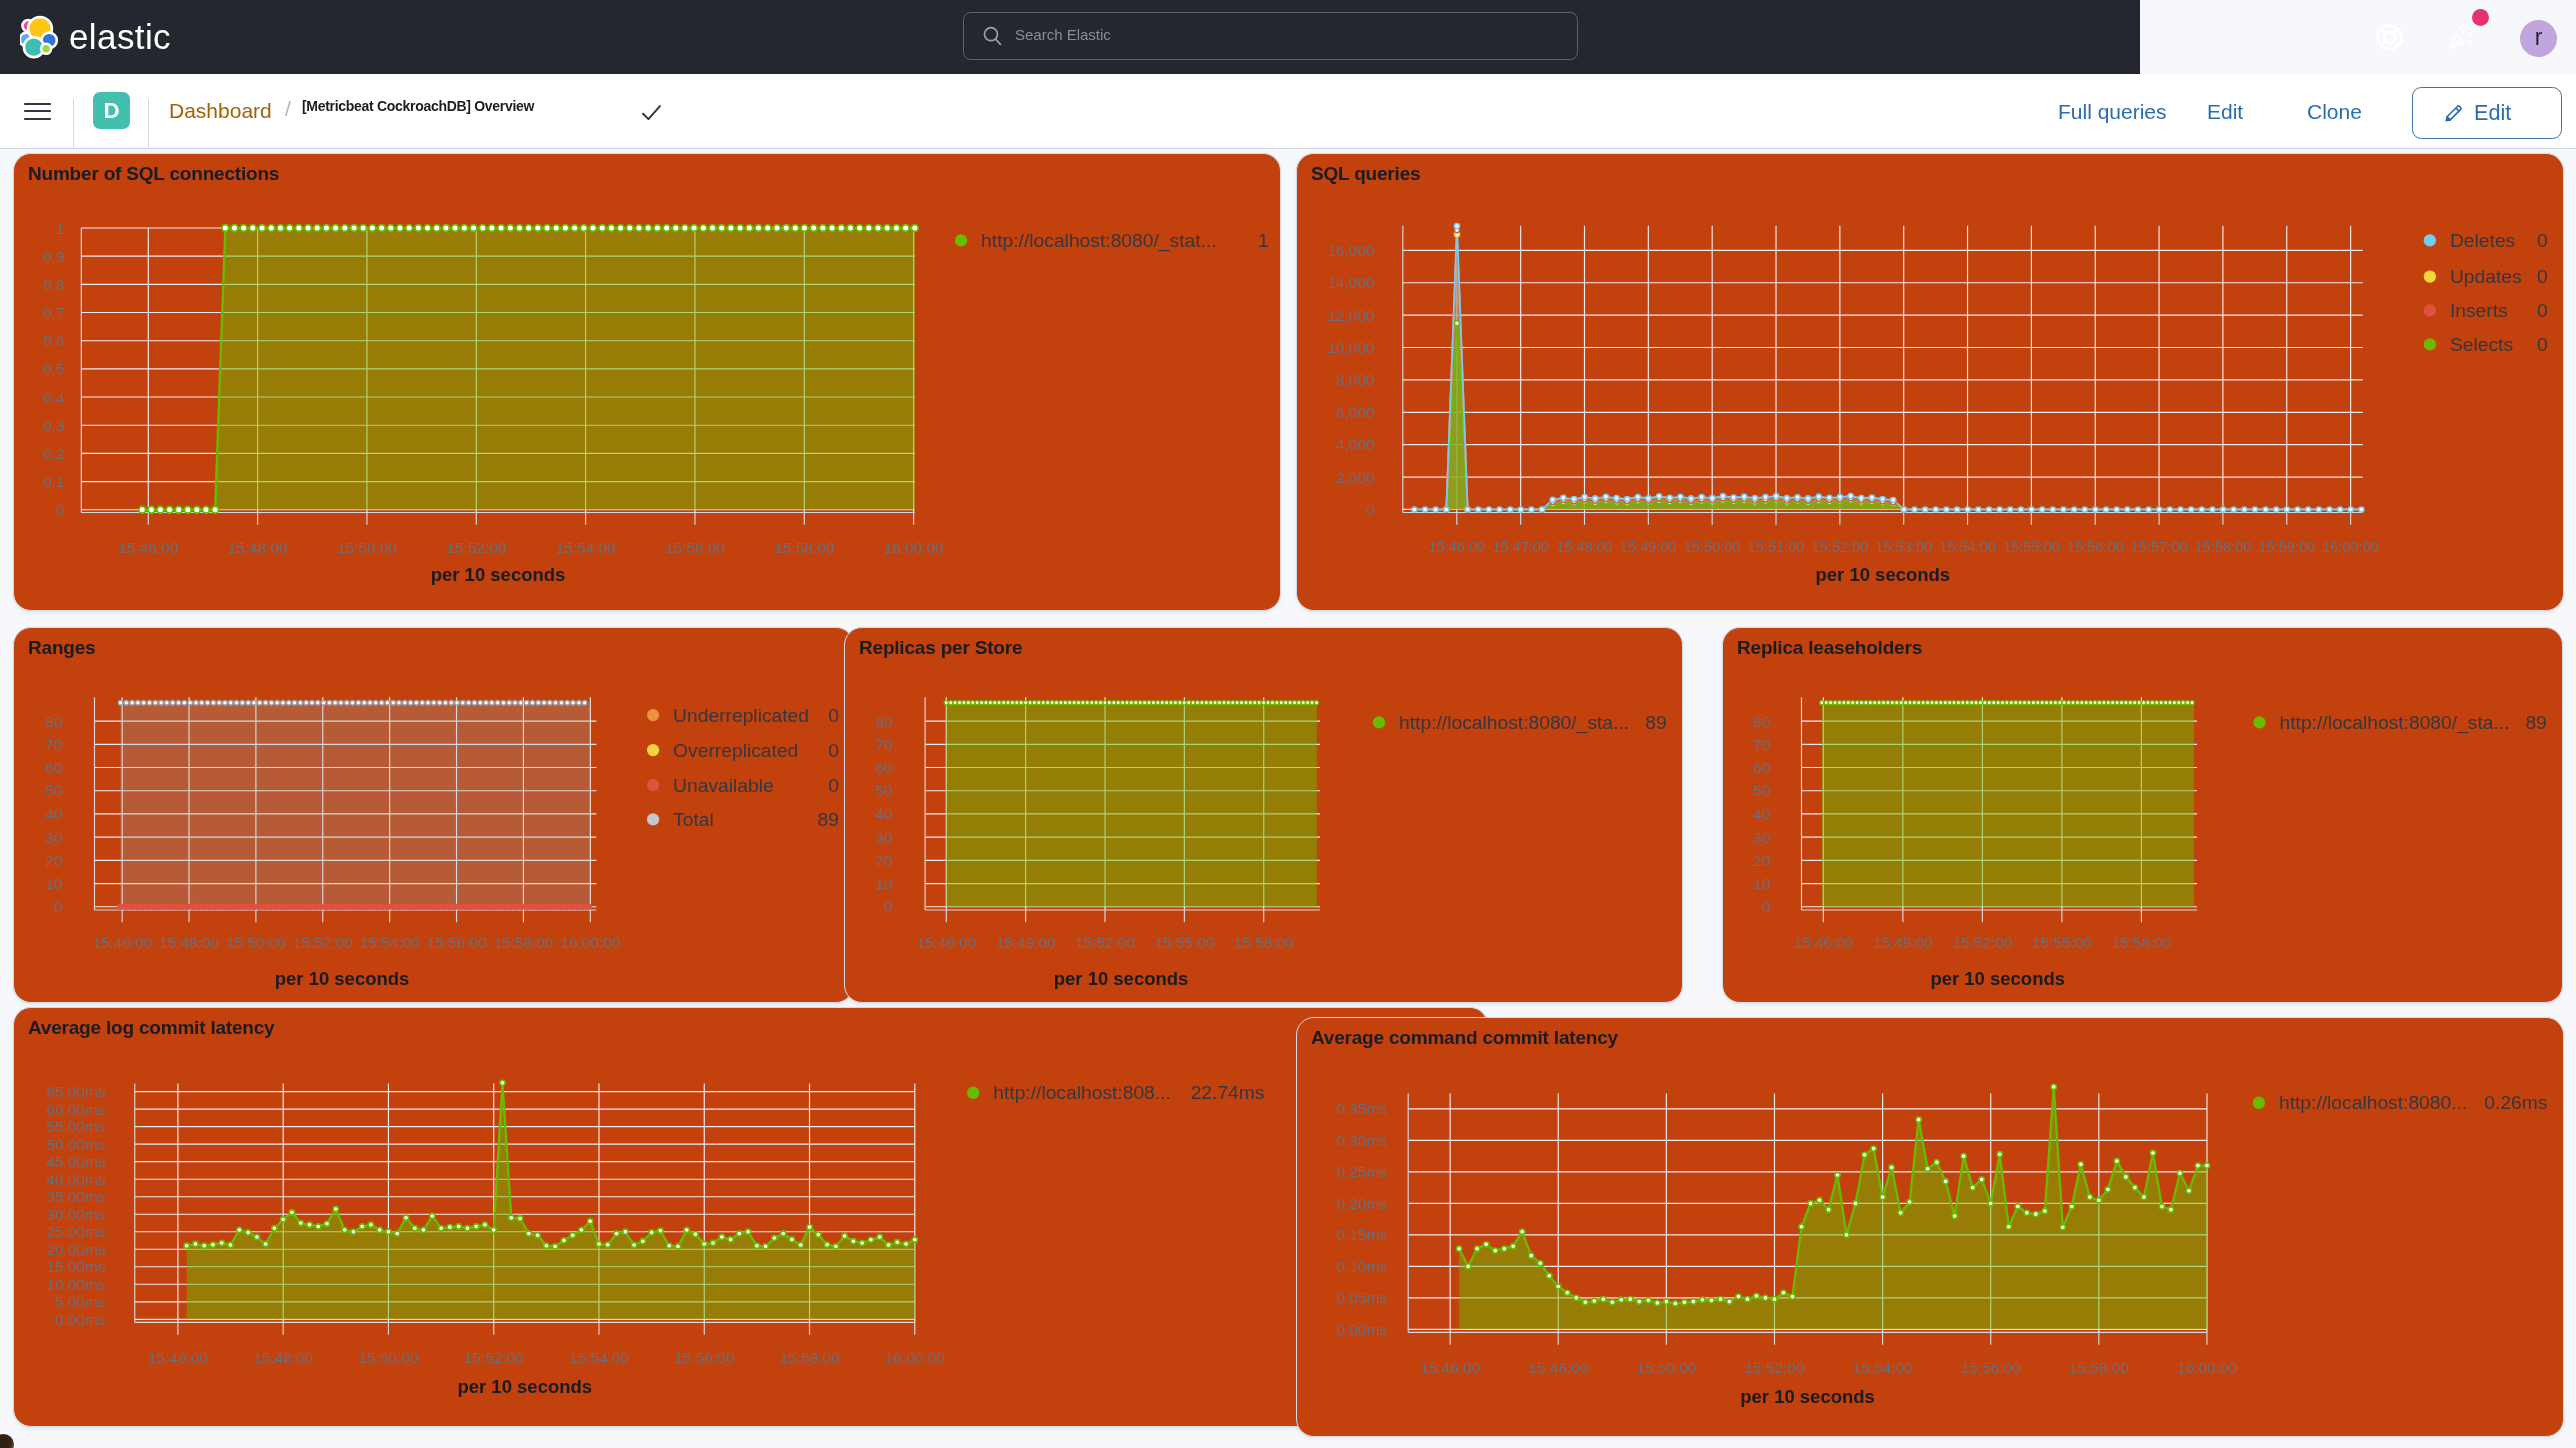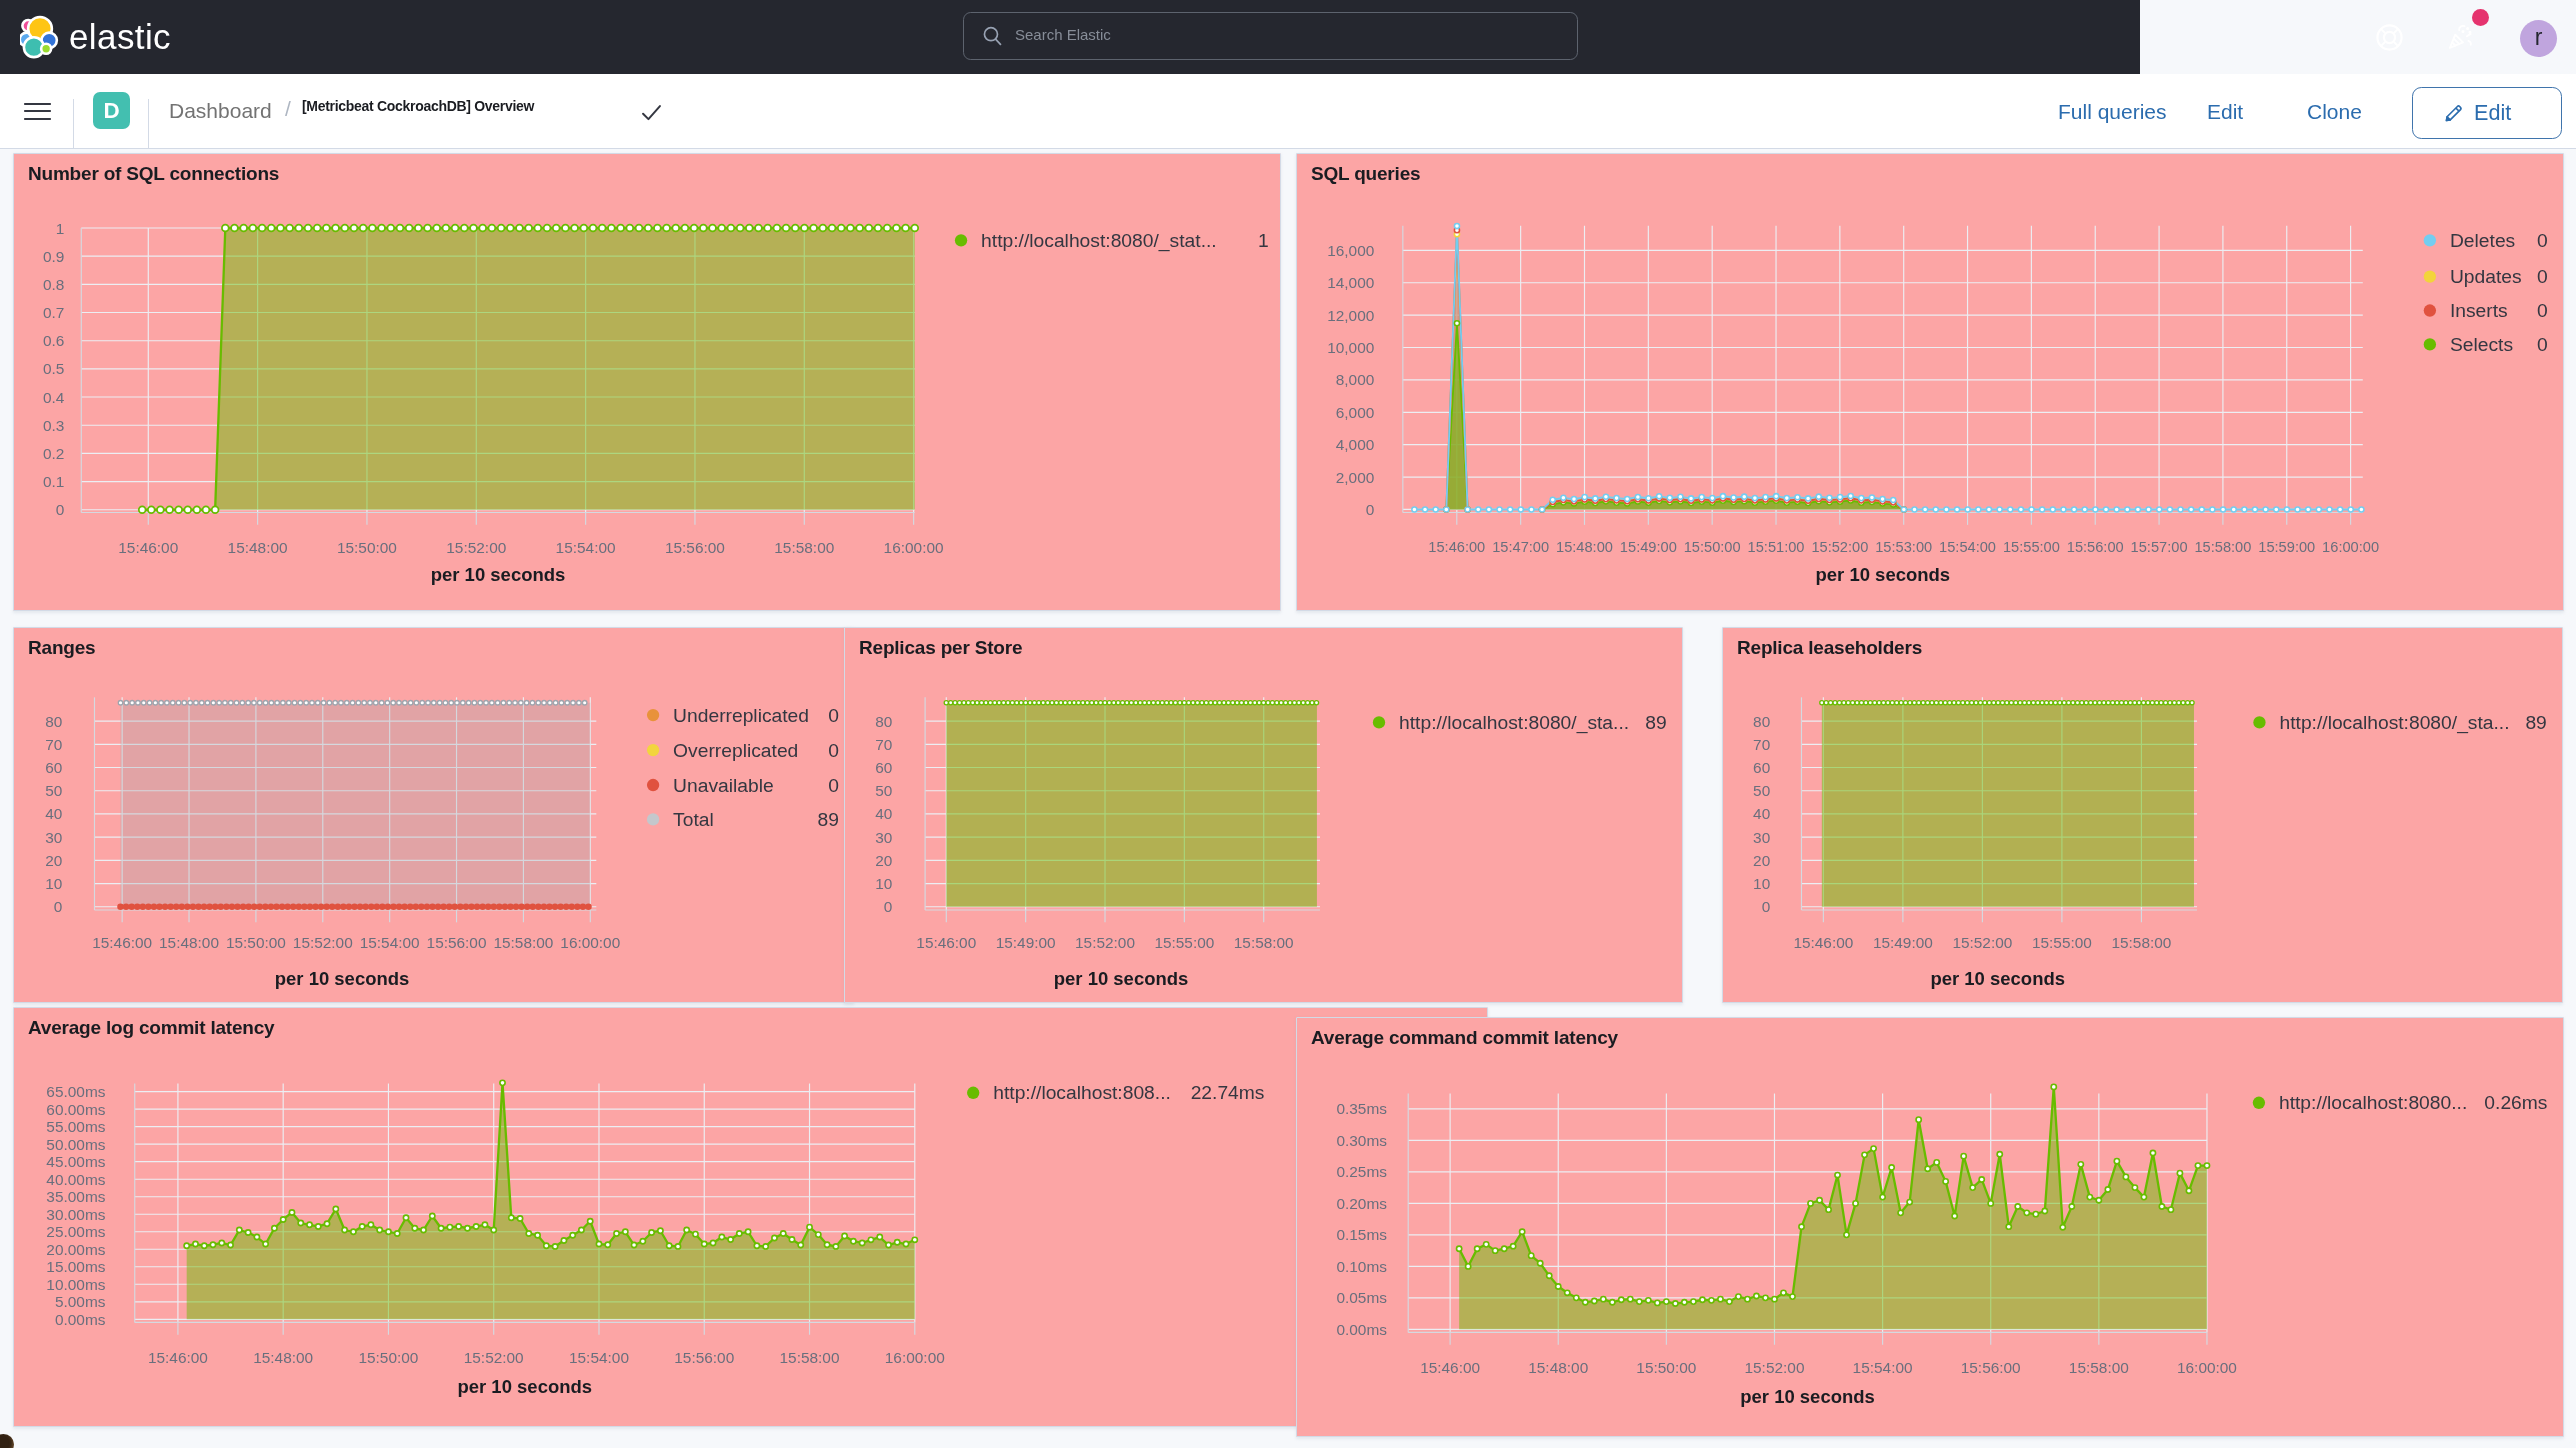--- a/index.html
+++ b/index.html
@@ -13,28 +13,28 @@
 .hico { position:absolute; top:23px; }
 .pinkdot { position:absolute; left:2472px; top:9.3px; width:17px; height:17px; border-radius:50%; background:#E5336E; }
 .avatar { position:absolute; left:2520px; top:20px; width:37px; height:37px; border-radius:50%; background:#C0A5DE;
   color:#25272F; font-size:23px; text-align:center; line-height:35px; }
 .nav { position:absolute; left:0; top:74px; width:2576px; height:75px; background:#fff; border-bottom:1.3px solid #D3DAE6; }
 .ham { position:absolute; left:24px; top:28.5px; width:27px; height:18.5px; }
 .ham div { height:2.3px; background:#343741; border-radius:0.8px; margin-bottom:5.4px; }
 .vsep { position:absolute; top:25px; width:1.2px; height:49px; background:#D3DAE6; }
 .dbadge { position:absolute; left:93px; top:18px; width:37px; height:37px; border-radius:7px; background:#43BFB0;
   color:#fff; font-size:22.4px; font-weight:bold; text-align:center; line-height:37px; }
-.crumb { position:absolute; top:25px; font-size:21px; color:#737373; }
+.crumb { position:absolute; top:25px; font-size:21px; color:#a16207; }
 .crumbsl { position:absolute; top:23px; font-size:21px; color:#AEB6C2; }
 .crumbT { position:absolute; top:24px; font-size:14px; font-weight:bold; color:#1A1C21; letter-spacing:-0.3px; }
 .navlink { position:absolute; top:26px; font-size:21px; color:#2B6CAE; font-weight:500; }
 .editbtn { position:absolute; left:2412px; top:13px; width:150px; height:52px; border:1.5px solid #3F74AC; border-radius:9.3px; }
 .editbtn span { position:absolute; left:61px; top:12.3px; font-size:21.6px; color:#2B6CAE; font-weight:500; }
 .editbtn svg { position:absolute; left:28px; top:13px; }
-.panel { position:absolute; background:#fca5a5; border:1.2px solid #D3DAE6; border-radius:1px;
+.panel { position:absolute; background:#c2410c; border:1.2px solid #D3DAE6; border-radius:18px;
   box-shadow:0 1.5px 3.1px rgba(145,158,180,0.18); }
 .panel svg { position:absolute; left:0; top:0; }
 .ptitle { position:absolute; left:14px; top:8.5px; font-size:19px; font-weight:bold; color:#1A1C21; letter-spacing:-0.2px; z-index:2; }
 .corner { position:absolute; left:-7px; top:1434px; width:21px; height:21px; border-radius:50%; background:#312012; box-shadow:inset -1.5px -1.5px 3.1px rgba(200,150,90,0.35); }
 </style></head>
 <body>
 <div class="hdr">
   <div class="logo"><svg width="40" height="49" viewBox="0 0 52 64">
         <circle cx="10.5" cy="18" r="7.5" fill="#F04E98" stroke="#fff" stroke-width="3.4"></circle>
         <circle cx="8.5" cy="36" r="9" fill="#5BA9EE" stroke="#fff" stroke-width="3.4"></circle>

